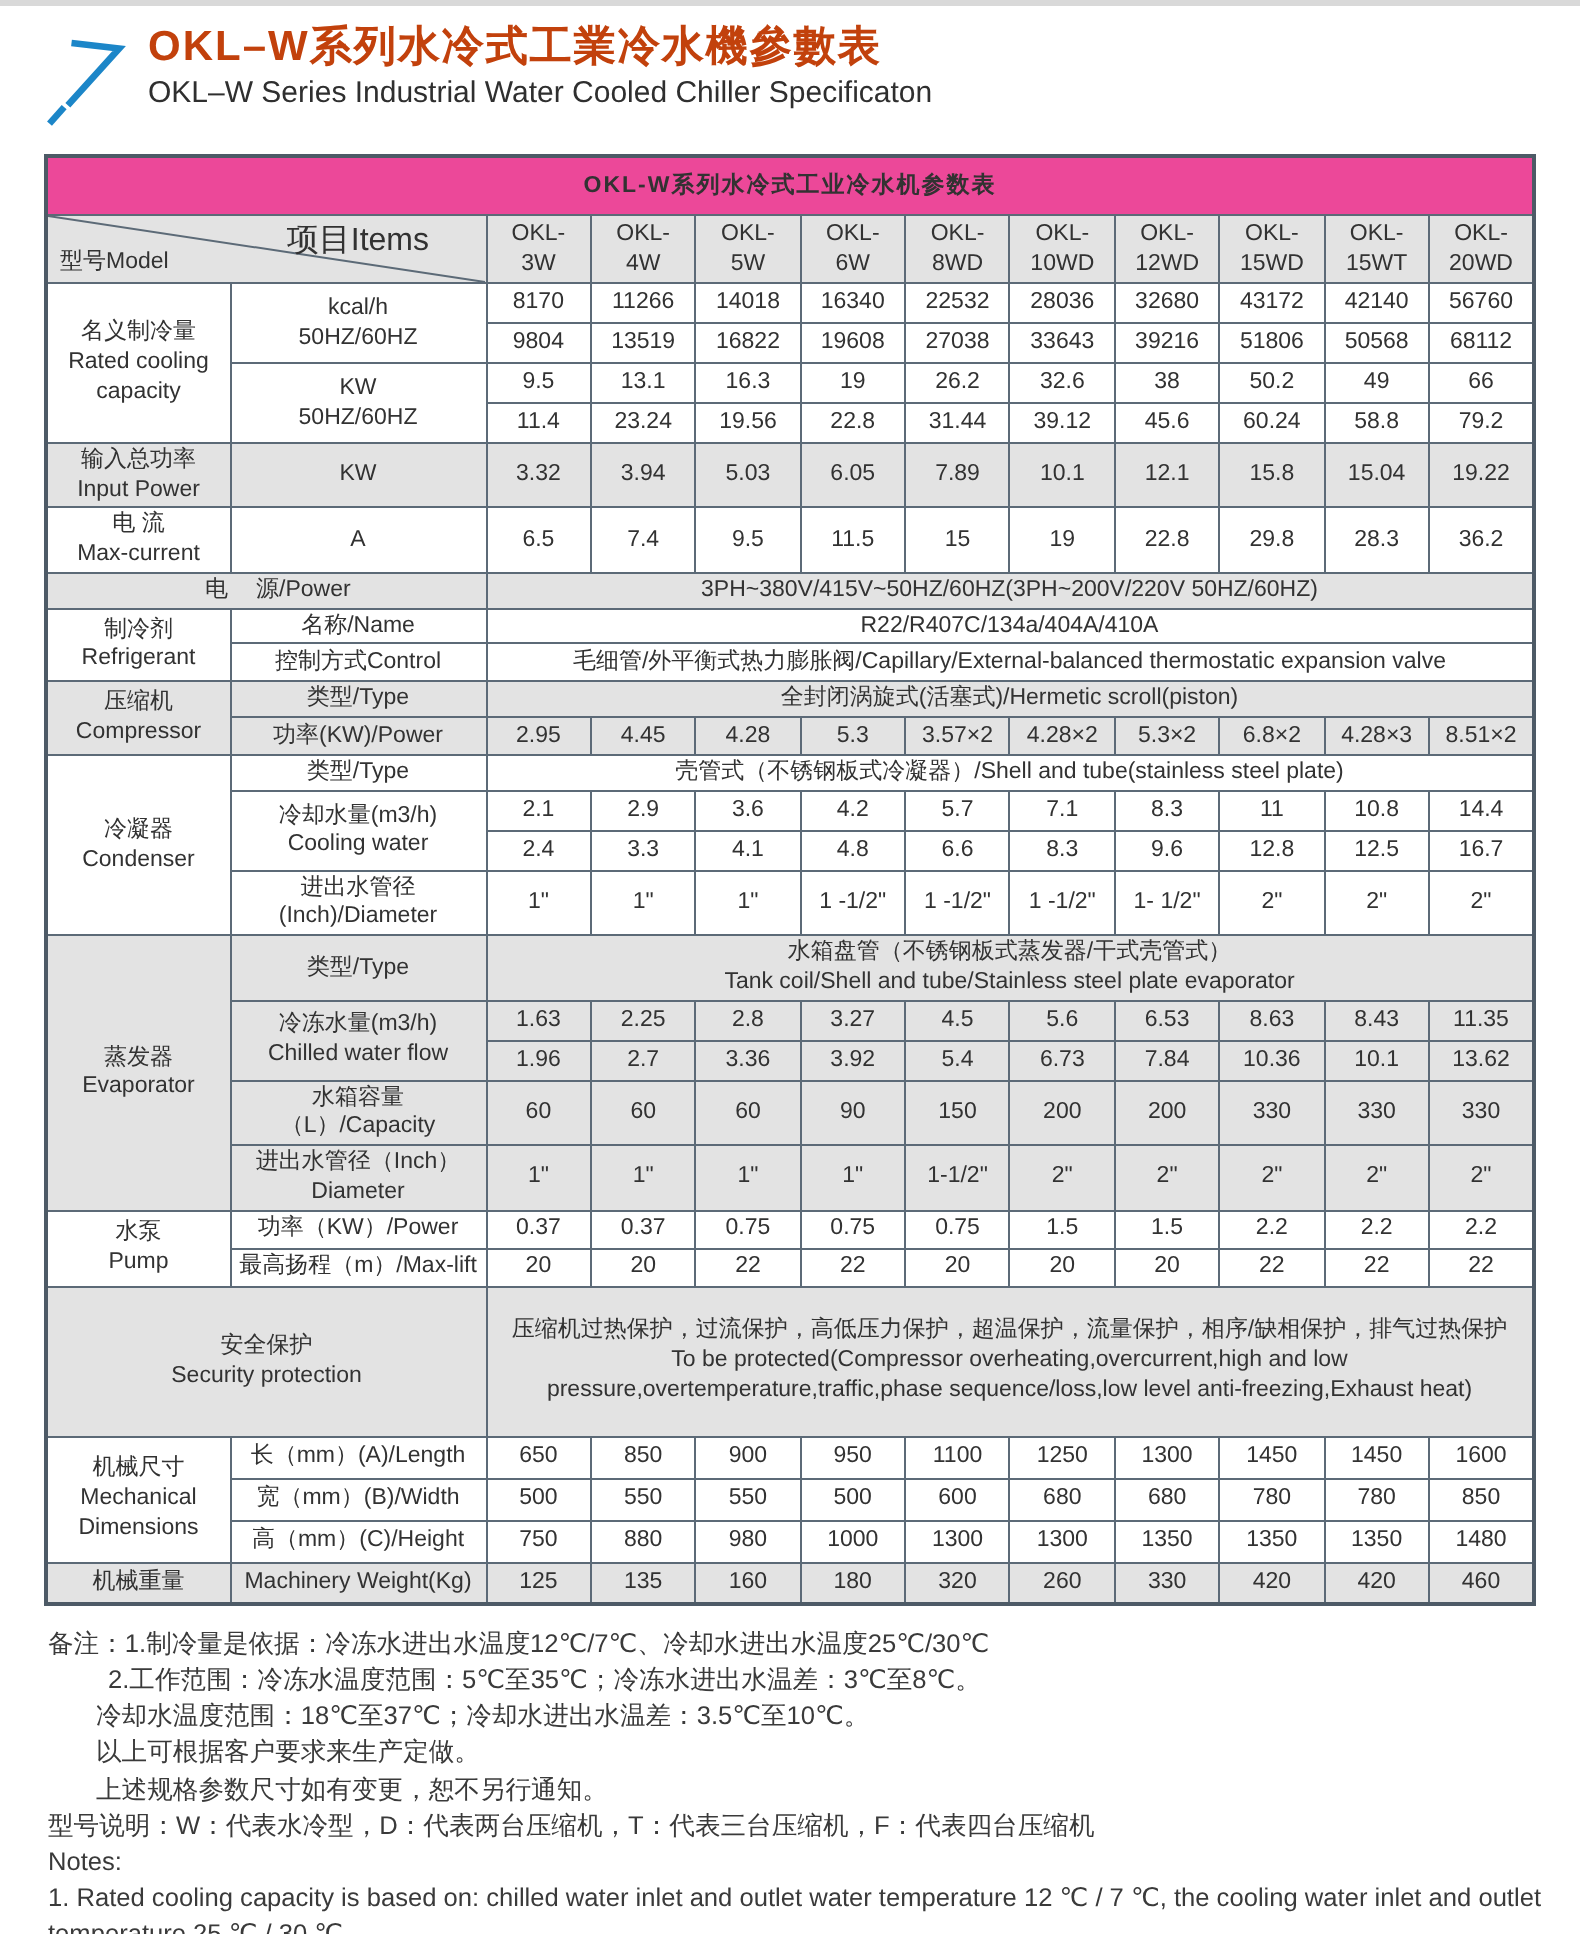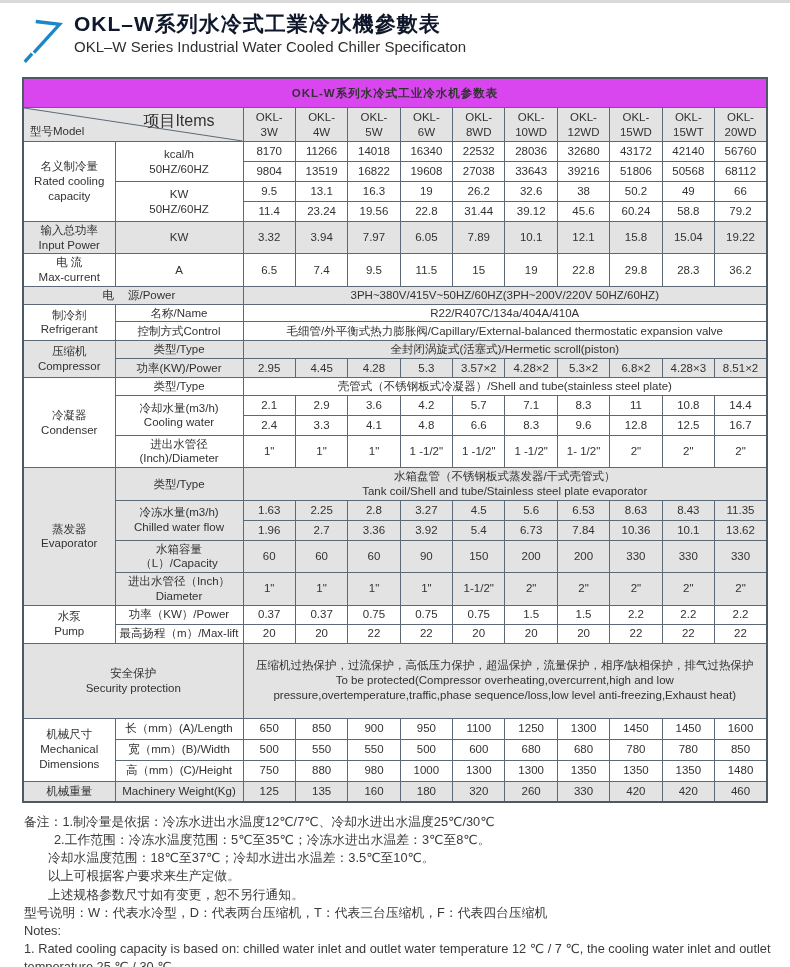--- a/index.html
+++ b/index.html
@@ -8,37 +8,37 @@
     background:#ffffff;
     font-family:"Liberation Sans","DejaVu Sans",sans-serif;
     color:#323232;
     position:relative;
   }
   .top-strip{height:3px;background:#d9d9d9;}
   
   .page-header{position:relative;padding:8px 0 4px 22px;height:58px;}
   .logo{position:absolute;left:22px;top:10px;width:44px;height:50px;}
   .title-block{margin-left:52px;}
-  .title-zh{font-size:21px;font-weight:bold;color:#0f172a;letter-spacing:1px;line-height:1.25;}
+  .title-zh{font-size:21px;font-weight:bold;color:#c2410c;letter-spacing:1px;line-height:1.25;}
   .title-en{font-size:15px;color:#2f2f2f;line-height:1.3;}
   
   table.spec{
     border-collapse:collapse;table-layout:fixed;
     width:746px;margin:4px 0 0 22px;
     border:2px solid #4d5a66;
   }
   table.spec td{
     border:1px solid #5c6a77;
     font-size:11.5px;line-height:1.28;
     text-align:center;vertical-align:middle;
     padding:1px 2px;color:#323232;
     overflow:hidden;
   }
   td.ttl{
-    background:#d946ef;color:#ffffff;
+    background:#ec4899;color:#ffffff;
     font-size:17px;font-weight:bold;letter-spacing:1px;
     height:26px;
   }
   tr.gray td{background:#e3e3e3;}
   tr.white td{background:#ffffff;}
   .pre{white-space:pre-line;}
   .left{text-align:left;padding-left:8px;}
   
   td.corner{position:relative;padding:0;}
   td.corner svg{position:absolute;left:0;top:0;width:100%;height:100%;}
@@ -181,21 +181,21 @@
         <td class="v">58.8</td>
         <td class="v">79.2</td>
       </tr>
 
   <tr class="gray rh30">
     <td class="pre">输入总功率
 Input Power</td>
     <td>KW</td>
   <td class="v">3.32</td>
         <td class="v">3.94</td>
-        <td class="v">7.97</td>
+        <td class="v">5.03</td>
         <td class="v">6.05</td>
         <td class="v">7.89</td>
         <td class="v">10.1</td>
         <td class="v">12.1</td>
         <td class="v">15.8</td>
         <td class="v">15.04</td>
         <td class="v">19.22</td>
       </tr>
 
   <tr class="white rh31">

